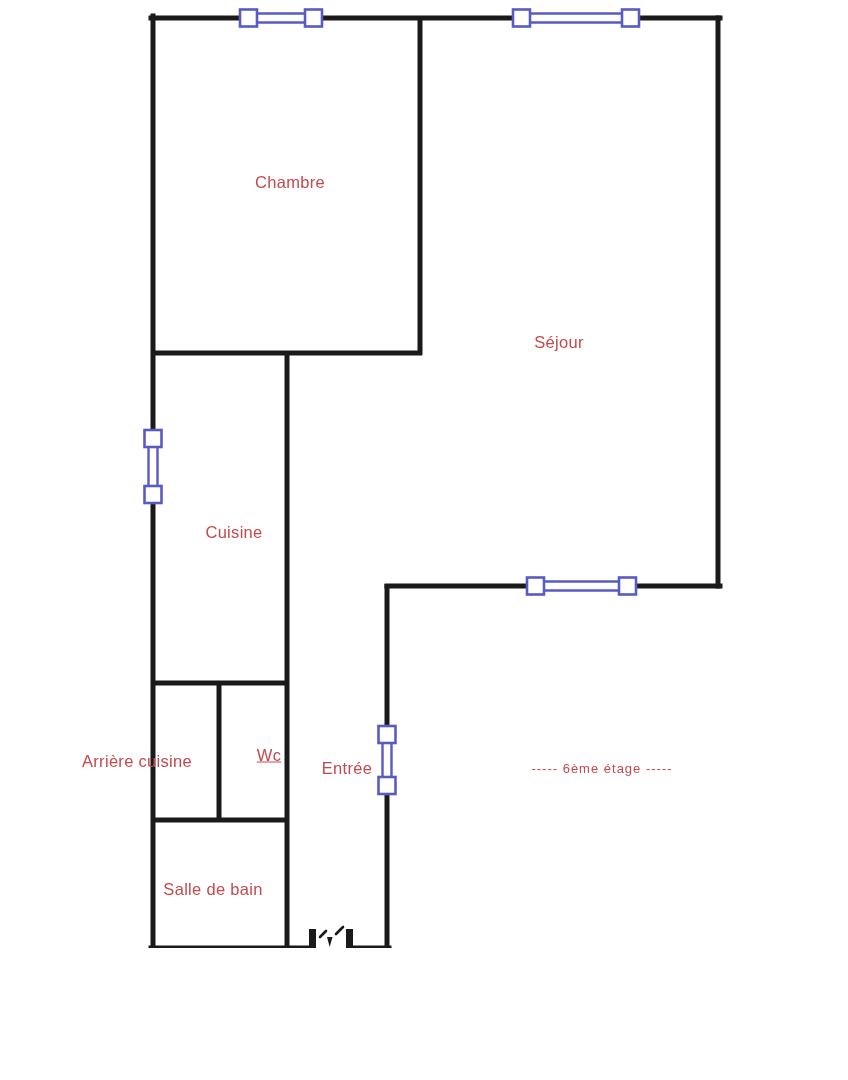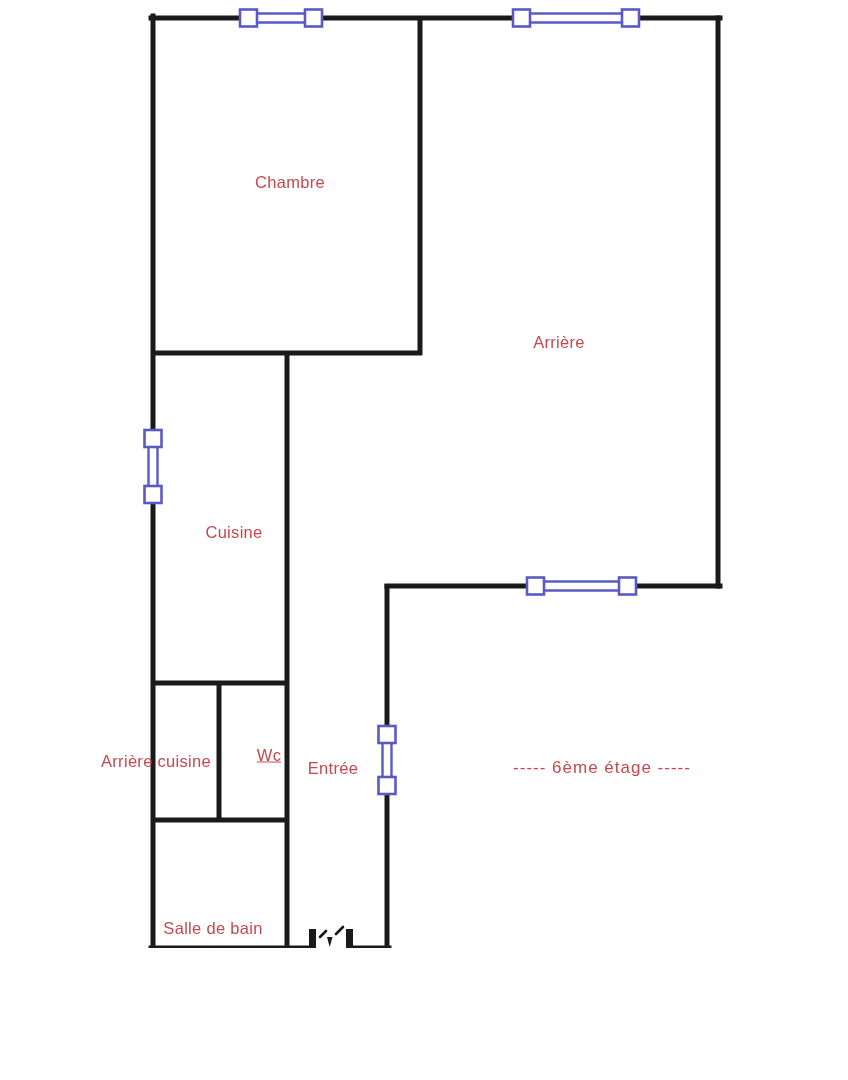--- a/index.html
+++ b/index.html
@@ -27,21 +27,21 @@
     font-size: 16.5px;
     font-weight: 500;
     letter-spacing: 0.3px;
     white-space: nowrap;
     user-select: none;
   }
   .floor-label {
     position: absolute;
     transform: translate(-50%, -50%);
     color: #c5494d;
-    font-size: 17px;
+    font-size: 13px;
     font-weight: 500;
     letter-spacing: 1px;
     white-space: nowrap;
     user-select: none;
   }
   .wall { stroke: #1a1a1a; stroke-width: 5; fill: none; }
   .wall-cap { stroke-linecap: square; }
   .win-rail { stroke: #5a5ac3; stroke-width: 2.4; fill: none; }
   .win-box { stroke: #5a5ac3; stroke-width: 2.6; fill: #ffffff; }
   .door-jamb { fill: #1a1a1a; }
@@ -124,27 +124,27 @@
       <rect class="door-jamb" x="309" y="929" width="7" height="22"></rect>
       <rect class="door-jamb" x="346" y="929" width="7" height="22"></rect>
       <line class="door-mark" x1="320" y1="937" x2="326" y2="931"></line>
       <line class="door-mark" x1="336" y1="934" x2="343" y2="927"></line>
       <polygon class="door-tri" points="327,937 332.5,937 329.7,947"></polygon>
     </g>
   </svg>
 
   <span class="room-label" style="left:290px; top:182px;">Chambre</span>
 
-  <span class="room-label" style="left:559px; top:342px;">Arrière</span>
+  <span class="room-label" style="left:559px; top:342px;">Séjour</span>
 
   <span class="room-label" style="left:234px; top:532px;">Cuisine</span>
 
-  <span class="room-label" style="left:156px; top:761px;">Arrière cuisine</span>
+  <span class="room-label" style="left:137px; top:761px;">Arrière cuisine</span>
 
   <span class="room-label" style="left:269px; top:755px;text-decoration:underline;">Wc</span>
 
-  <span class="room-label" style="left:333px; top:768px;">Entrée</span>
+  <span class="room-label" style="left:347px; top:768px;">Entrée</span>
 
-  <span class="room-label" style="left:213px; top:889px;margin-top:39px;">Salle de bain</span>
+  <span class="room-label" style="left:213px; top:889px;">Salle de bain</span>
 
   <span class="floor-label" style="left:602px; top:768px;">-----  6ème étage  -----</span>
 
 </div>
 
 </body></html>

